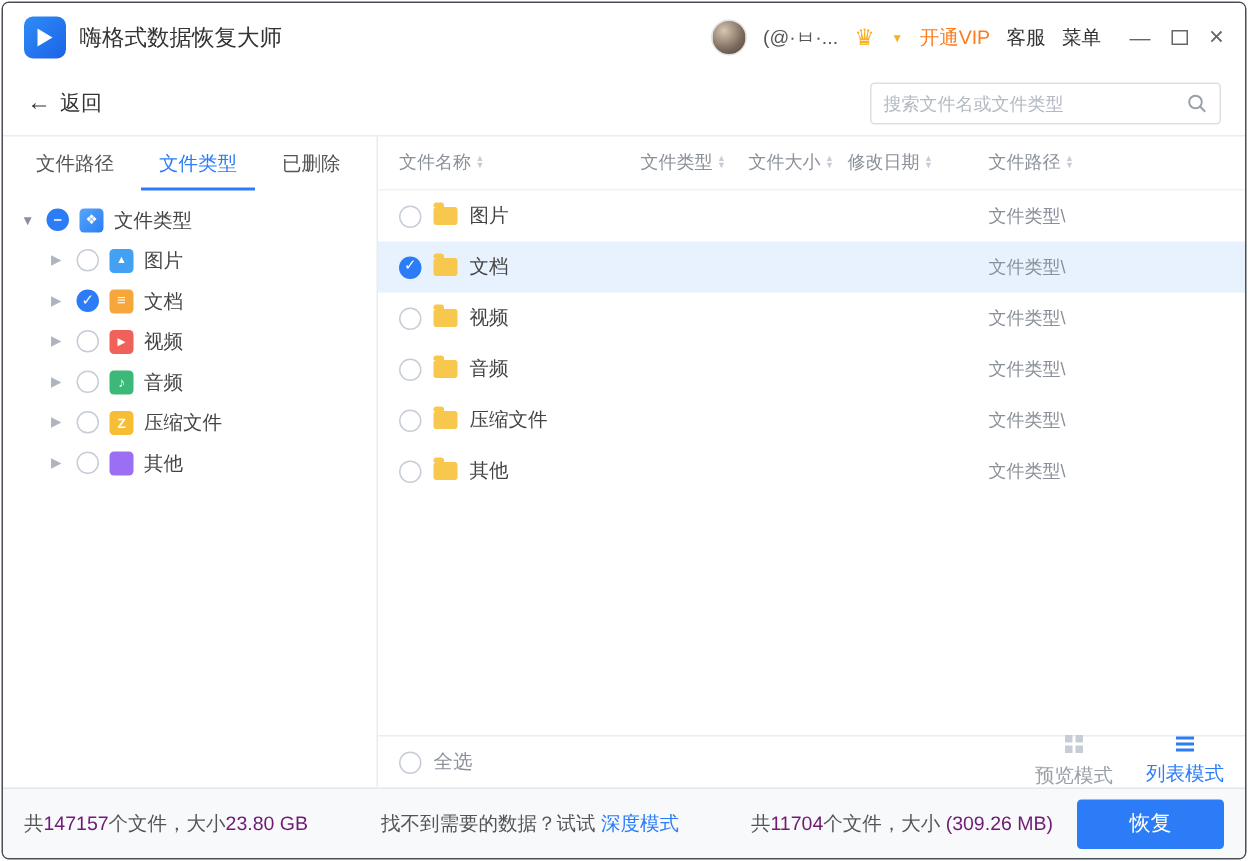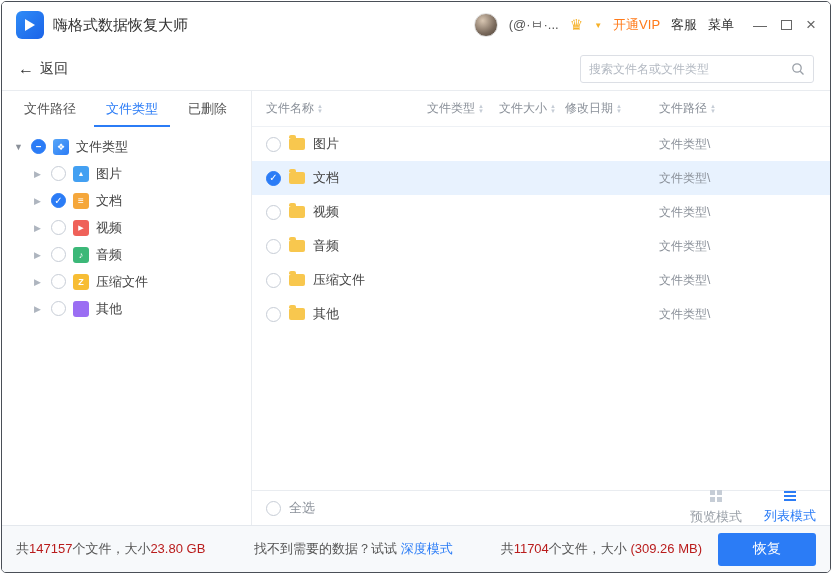--- a/index.html
+++ b/index.html
@@ -92,21 +92,21 @@
   .mode-group { margin-left: auto; display: flex; align-items: center; gap: 22px; }
   .mode-btn { display: flex; align-items: center; gap: 6px; color: #9aa0a8; cursor: pointer; flex-direction: column; }
   .mode-btn.active { color: #2b7cf6; }
   .icon-grid { width: 5px; height: 5px; background: #c6cdd6; box-shadow: 7px 0 0 #c6cdd6, 0 7px 0 #c6cdd6, 7px 7px 0 #c6cdd6; margin-right: 7px; margin-bottom: 7px; }
   .icon-list { width: 12px; height: 2px; background: #2b7cf6; box-shadow: 0 4px 0 #2b7cf6, 0 8px 0 #2b7cf6; margin-bottom: 8px; }
 
   
   .statusbar { height: 47px; flex: 0 0 47px; border-top: 1px solid #e4e8ed; background: #f7f9fb; display: flex; align-items: center; padding: 0 14px; font-size: 13px; color: #555; }
   .stat-left { flex: 0 0 238px; white-space: nowrap; }
   .stat-hint { flex: 1; white-space: nowrap; }
-  .blue { color: #b91c1c; }
+  .blue { color: #701a75; }
   .link { color: #2b7cf6; cursor: pointer; }
   .stat-right { white-space: nowrap; margin-right: 16px; }
   .recover-btn { width: 98px; height: 33px; background: #2b7cf6; color: #fff; border: 0; border-radius: 3px; font-size: 14px; font-family: inherit; cursor: pointer; }
 </style>
 </head>
 <body>
 
 <div class="window">
 
   <div class="titlebar">

